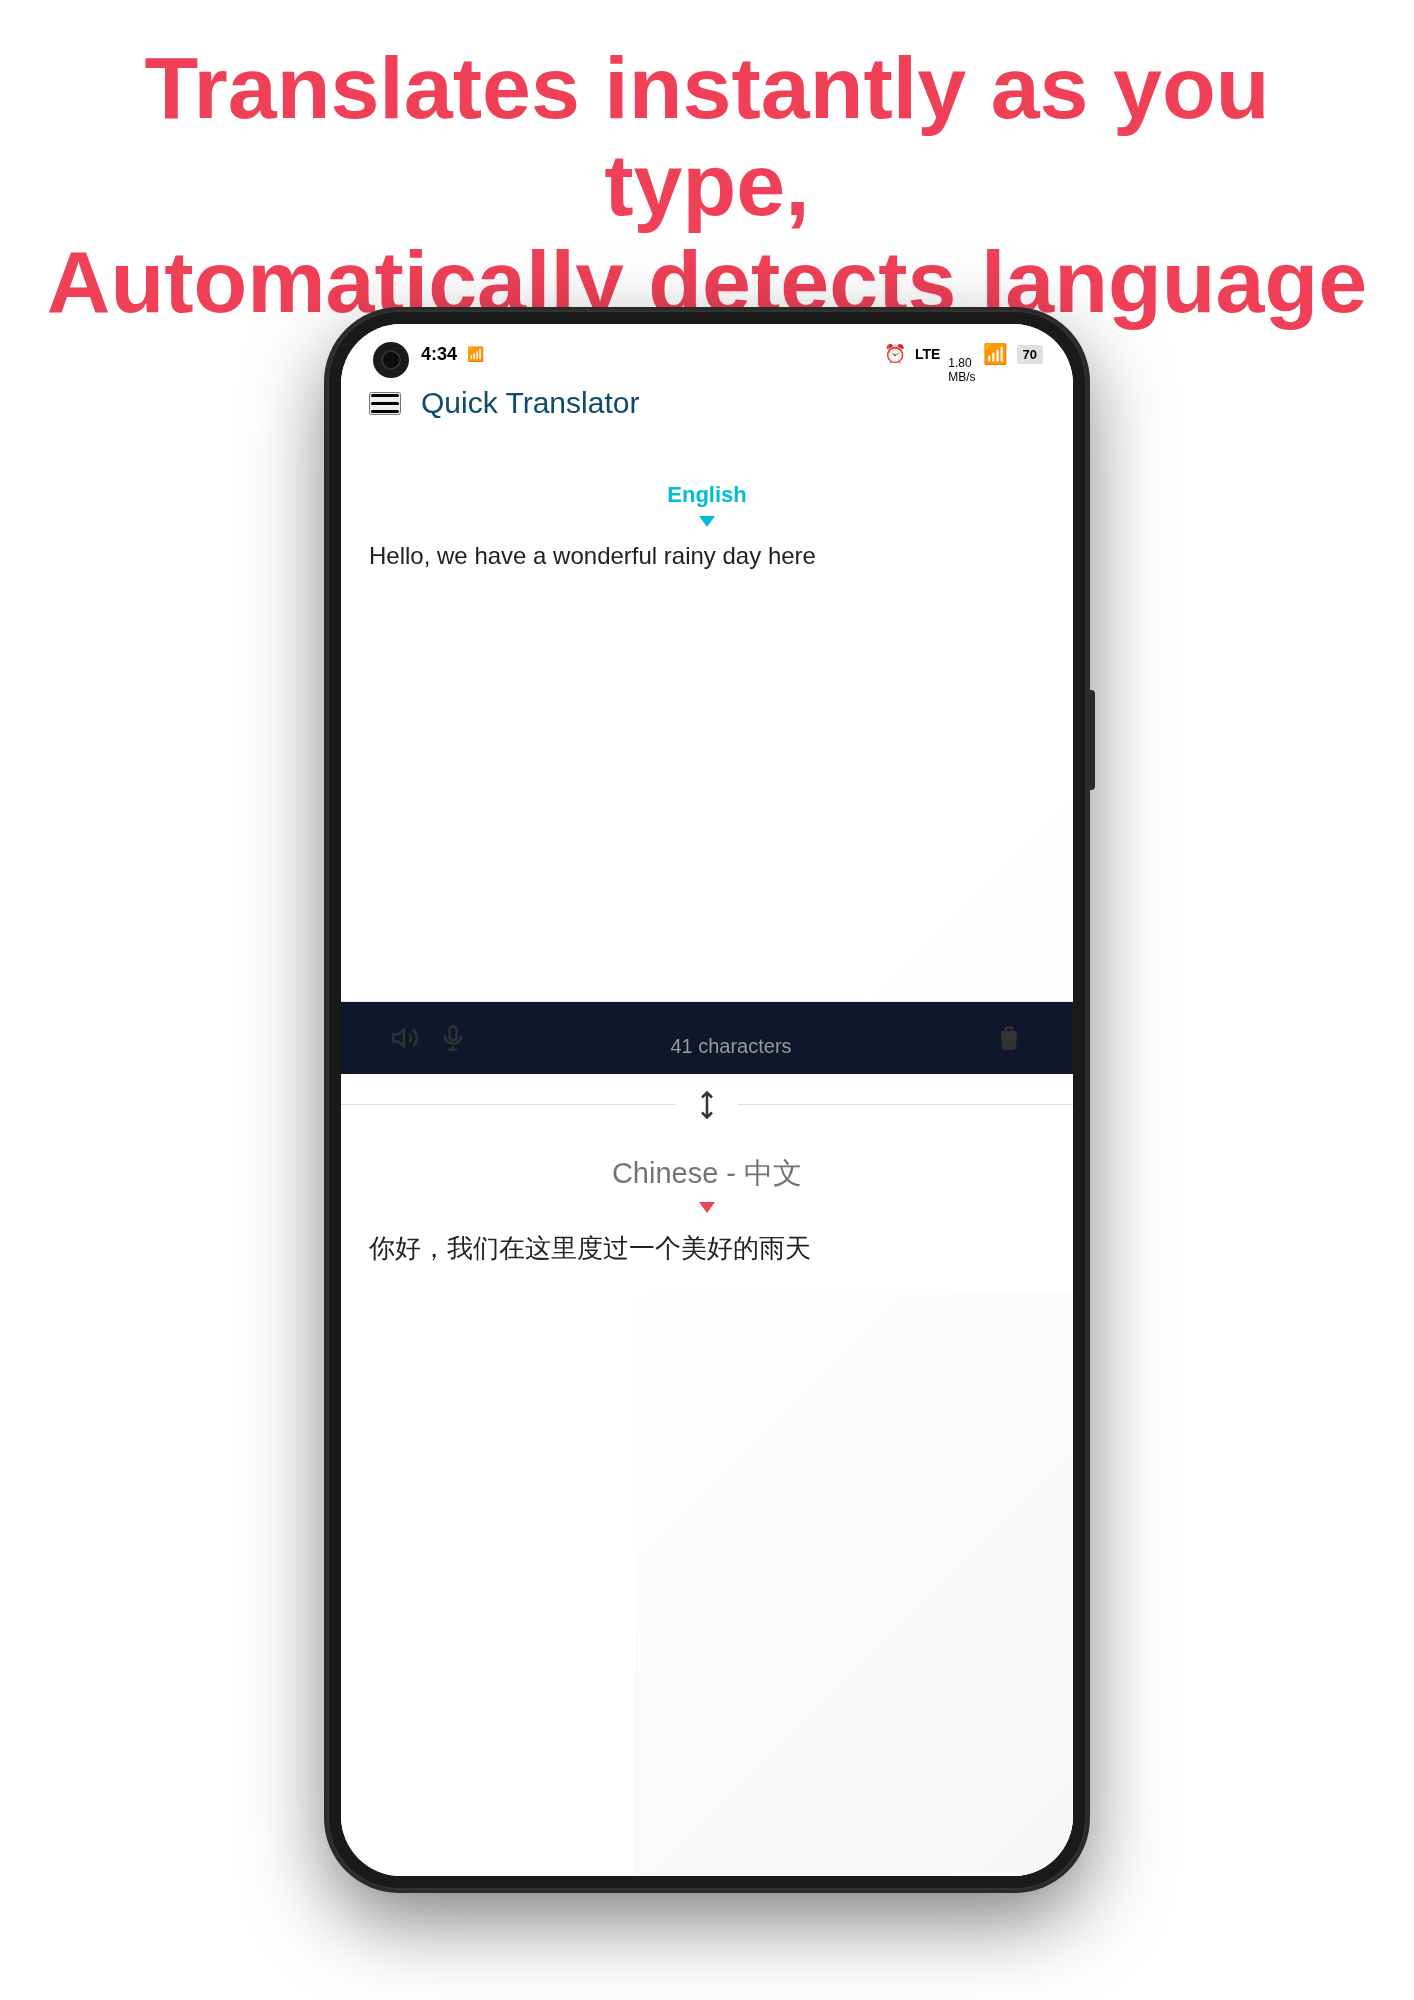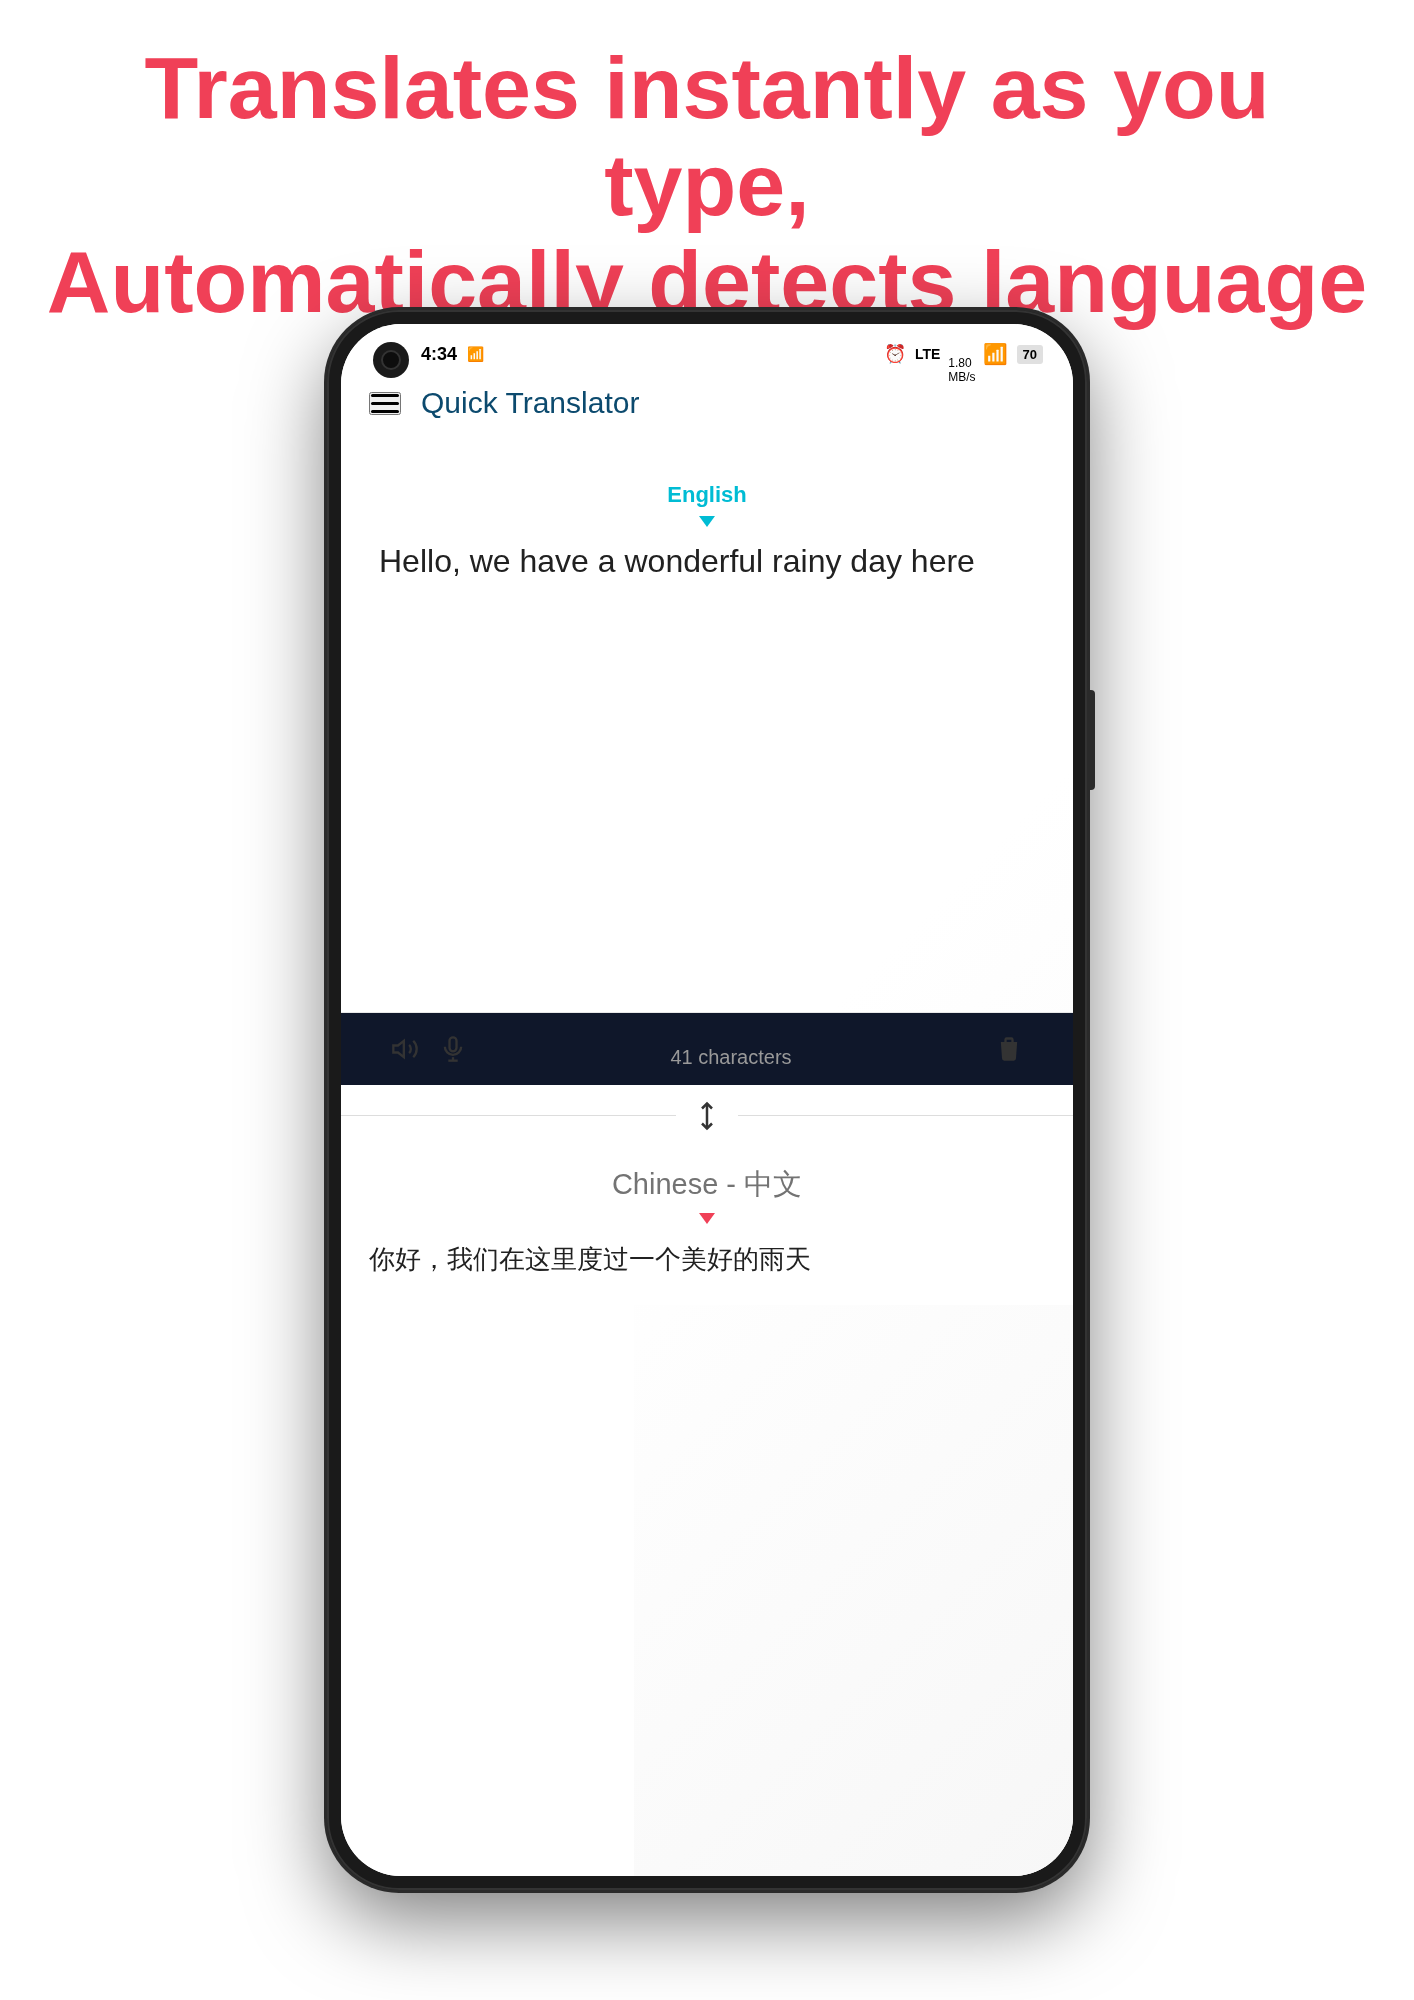--- a/index.html
+++ b/index.html
@@ -195,24 +195,23 @@
     .dropdown-arrow {
       width: 0;
       height: 0;
       border-left: 8px solid transparent;
       border-right: 8px solid transparent;
       border-top: 11px solid #00bcd4;
     }
 
     .source-text {
       padding: 12px 0 8px 0;
-      font-size: 32px;
+      font-size: 24px;
       color: #212121;
       line-height: 1.4;
-      margin-left: 10px;
     }
 
     .char-count-text {
       flex: 1;
       text-align: center;
       font-size: 20px;
       color: #999;
     }
 
     .icon-btn {

